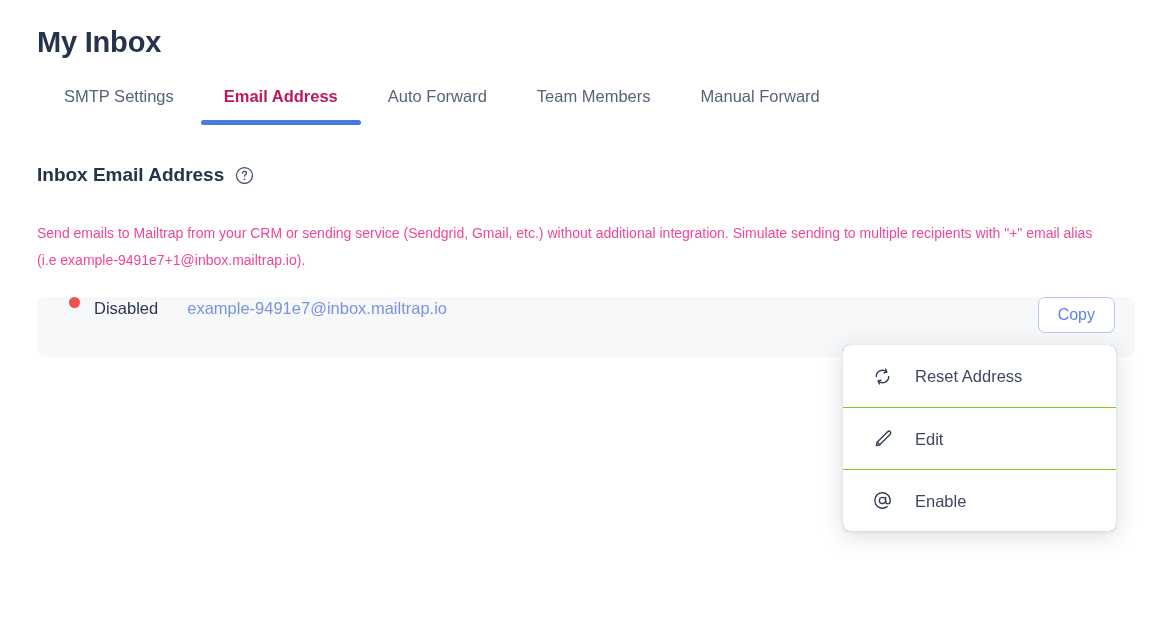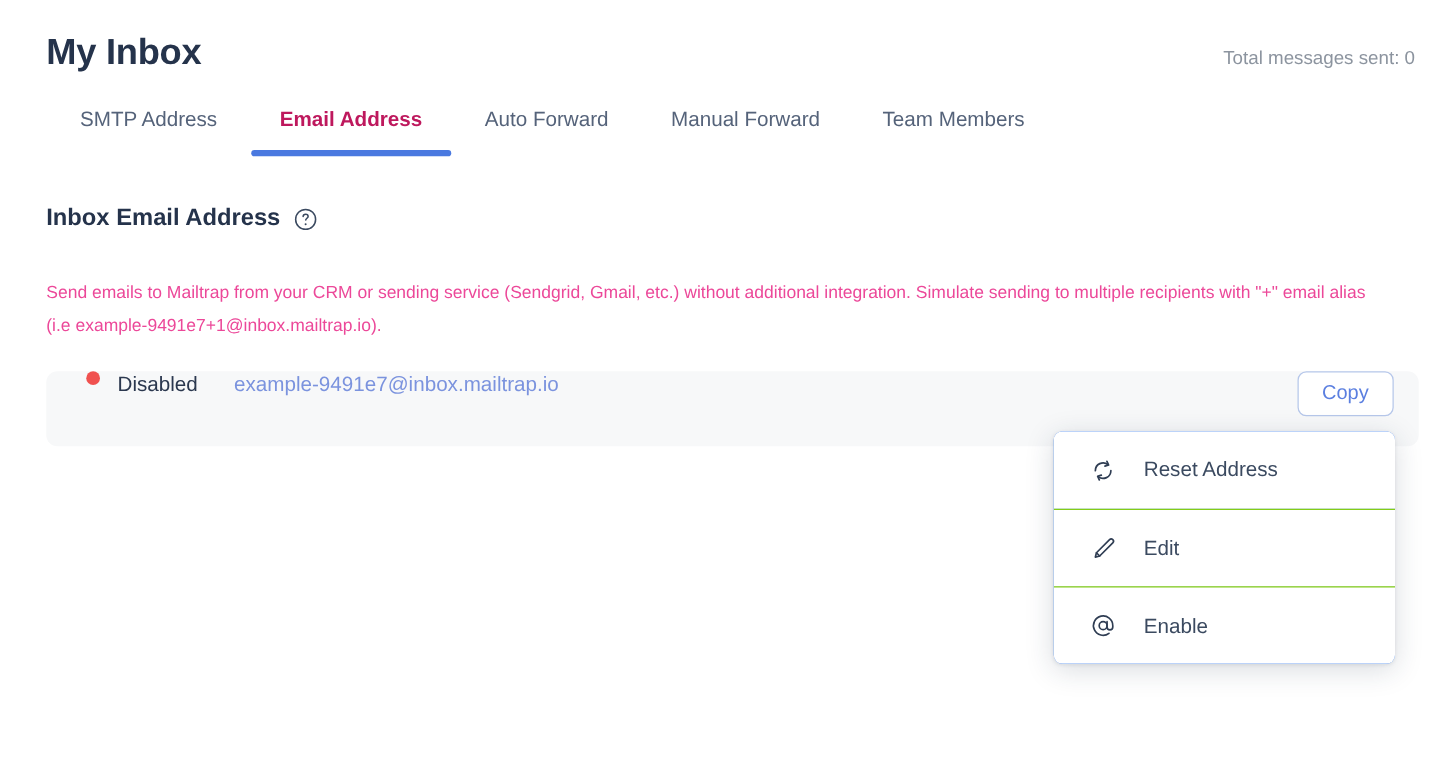--- a/index.html
+++ b/index.html
@@ -247,42 +247,41 @@
     white-space: nowrap;
   }
 </style>
 </head>
 <body>
 
 <div class="page">
 
   <div class="header-row">
     <h1 class="page-title">My Inbox</h1>
-    <div class="total-sent">Total messages sent: 0</div>
   </div>
 
   <nav class="tabs">
     <div class="tab">
-      <span>SMTP Address</span>
+      <span>SMTP Settings</span>
       
     </div>
     <div class="tab active">
       <span>Email Address</span>
       <span class="tab-underline"></span>
     </div>
     <div class="tab">
       <span>Auto Forward</span>
       
     </div>
     <div class="tab">
+      <span>Team Members</span>
+      
+    </div>
+    <div class="tab">
       <span>Manual Forward</span>
-      
-    </div>
-    <div class="tab">
-      <span>Team Members</span>
       
     </div>
   </nav>
 
   <div class="section-head">
     <h2 class="section-title">Inbox Email Address</h2>
     <span class="help-icon">
       <svg width="19" height="19" viewBox="0 0 20 20" fill="none" aria-hidden="true">
         <circle cx="10" cy="10" r="8.4" stroke="#3b4a60" stroke-width="1.3"></circle>
         <path d="M7.9 7.6c0-1.2 1-2 2.1-2 1.2 0 2.1.8 2.1 1.9 0 1.5-2 1.6-2 3.1" stroke="#3b4a60" stroke-width="1.3" stroke-linecap="round" fill="none"></path>

